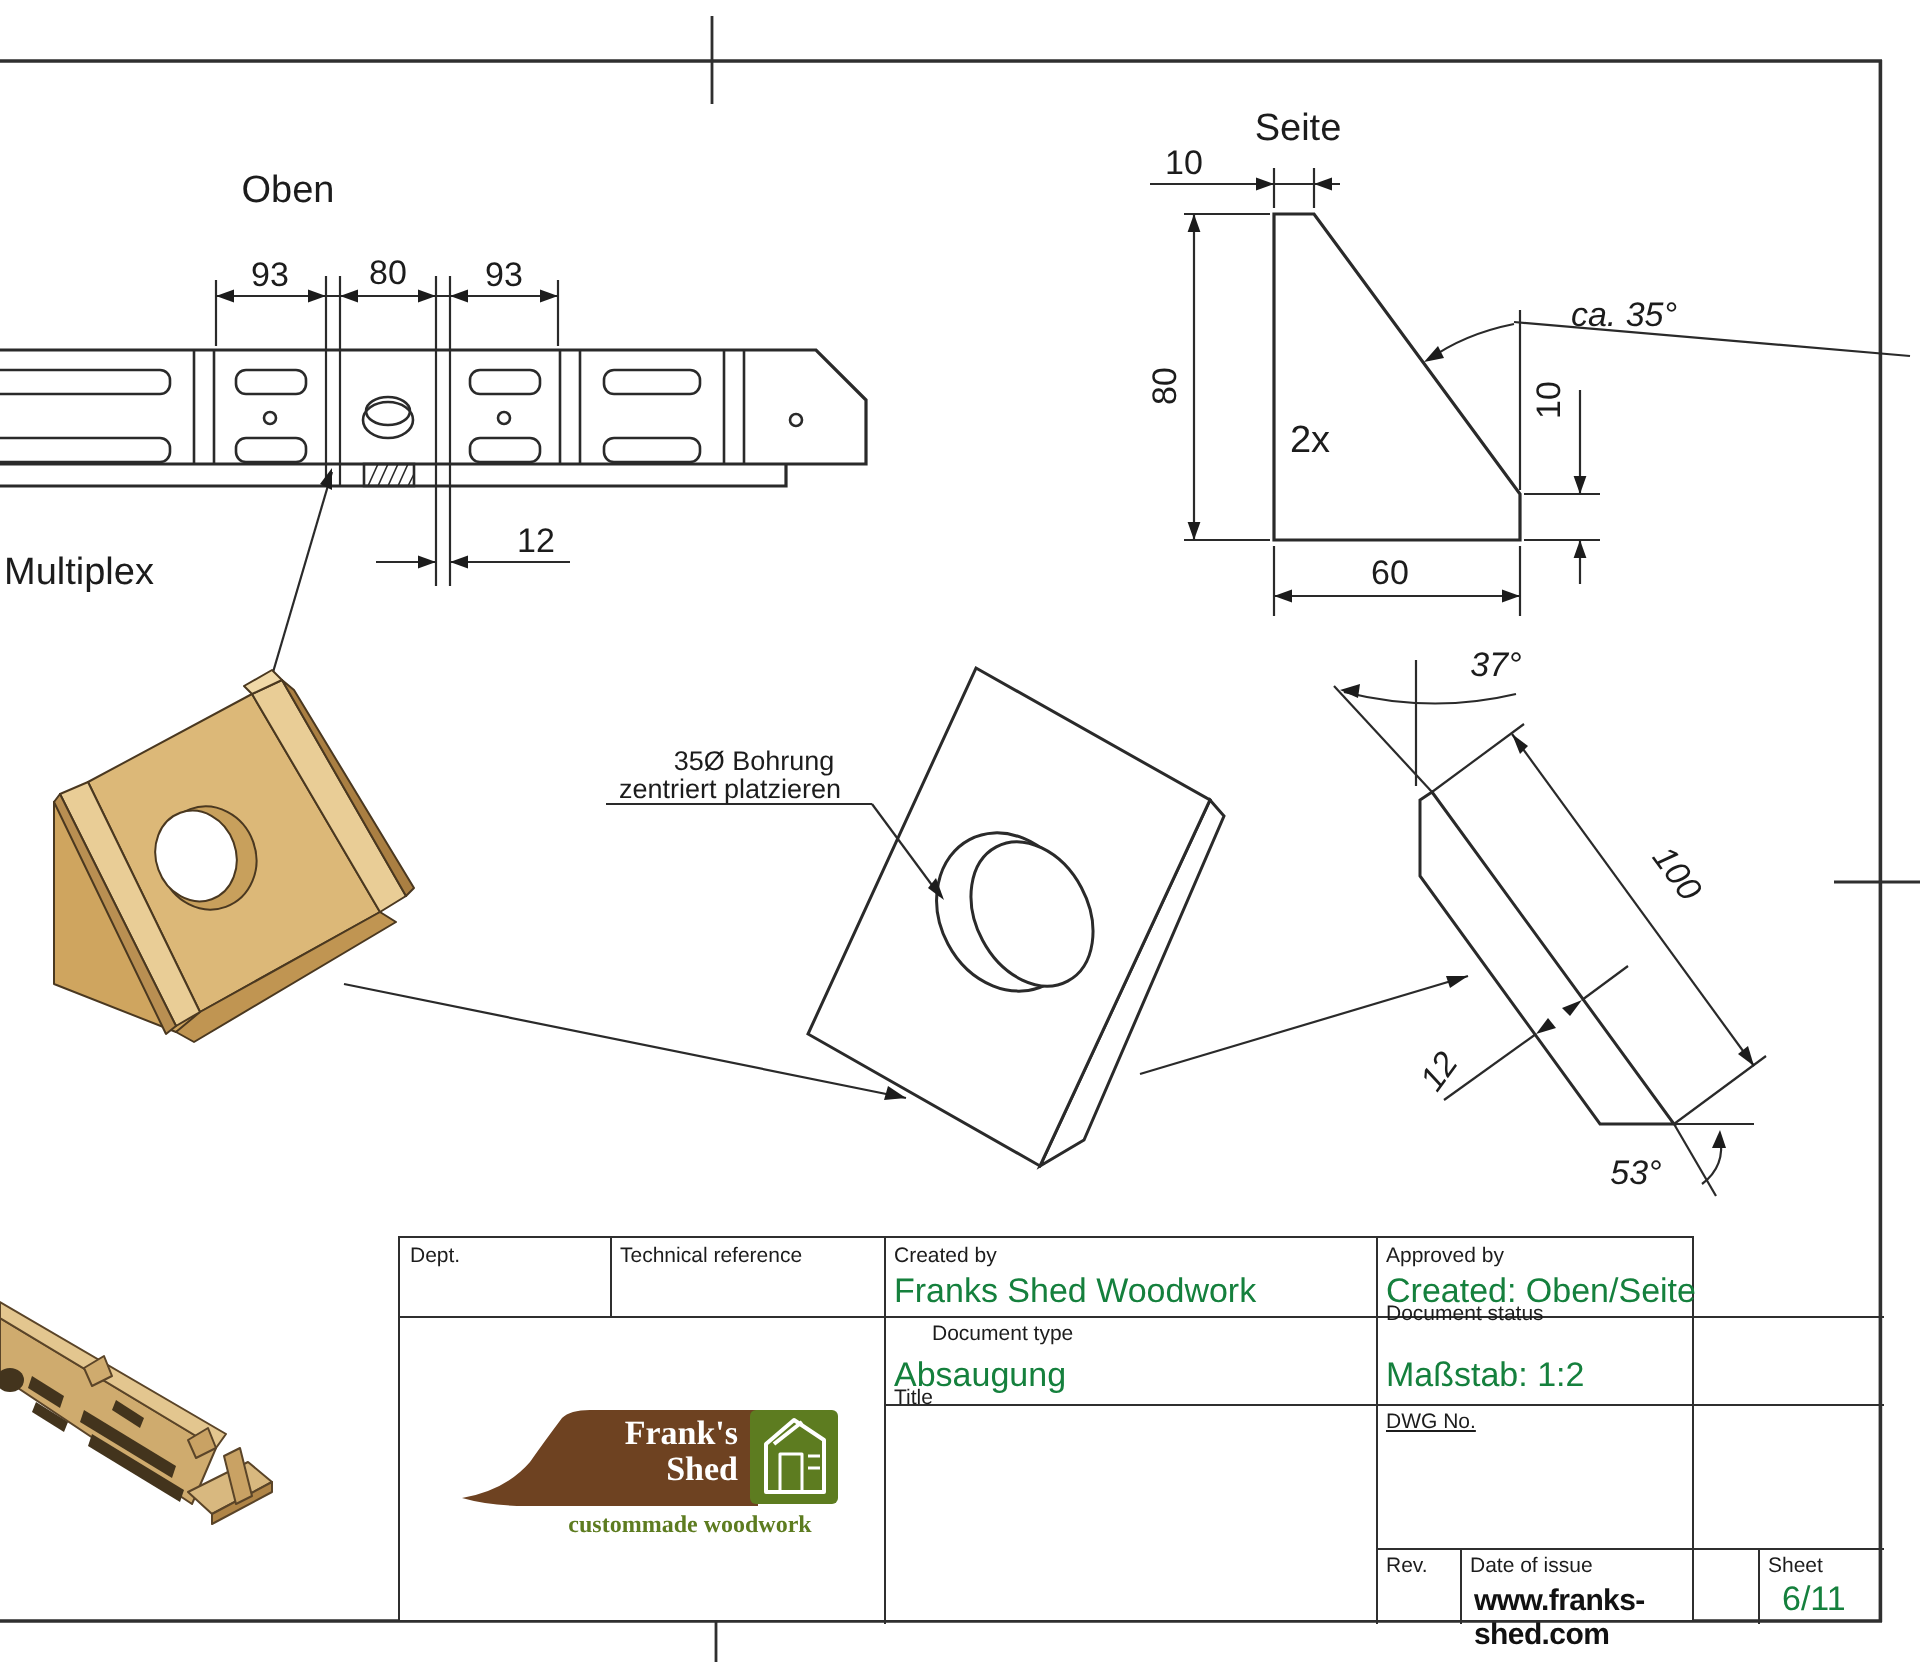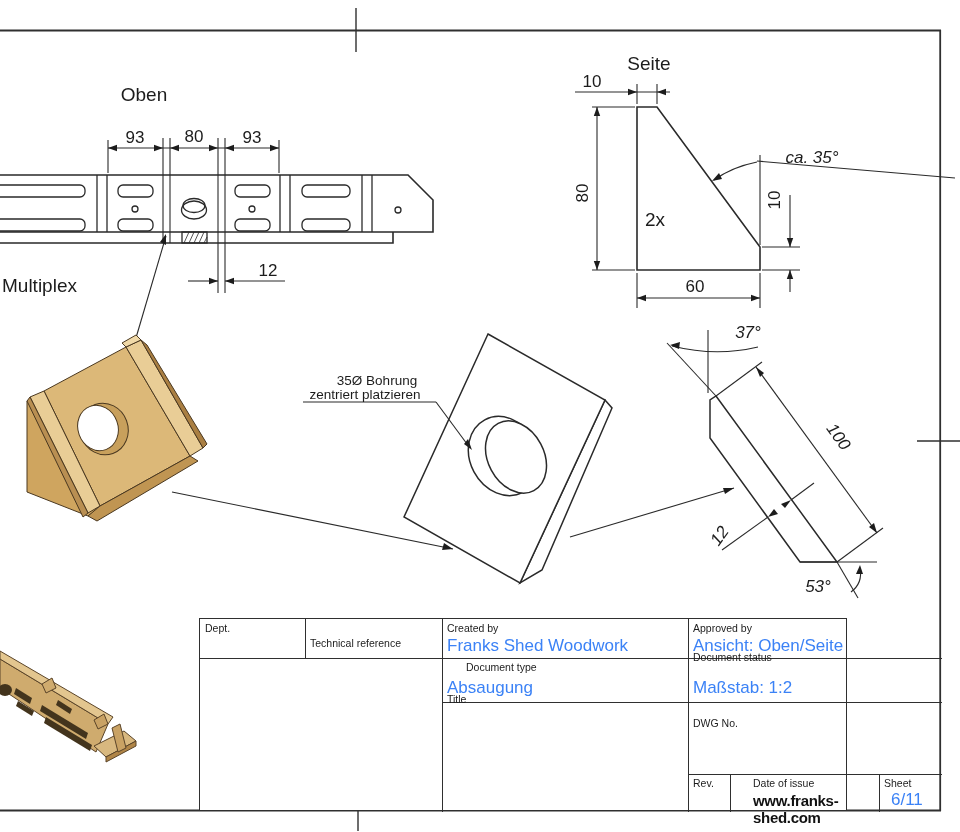--- a/index.html
+++ b/index.html
@@ -8,23 +8,23 @@
   svg text{fill:#1c1c1c;font-family:"Liberation Sans",sans-serif;}
   .dim{font-size:17px;}
   .dimi{font-size:17px;font-style:italic;}
   .viewlabel{font-size:19px;}
   .note{font-size:13.5px;}
   
   #titleblock{position:absolute;left:199px;top:618px;width:648px;height:193px;
               border:1.6px solid #2f2f2f;box-sizing:border-box;background:#fff;}
   .cell{position:absolute;box-sizing:border-box;border-color:#2f2f2f;border-style:solid;border-width:0;}
   .tb-label{position:absolute;font-size:10.5px;color:#1c1c1c;white-space:nowrap;}
-  .tb-value{position:absolute;font-size:17px;color:#3b82f6;white-space:nowrap;}
+  .tb-value{position:absolute;font-size:17px;color:#15803d;white-space:nowrap;}
   .tb-title{position:absolute;font-size:25px;line-height:33px;color:#111;white-space:nowrap;}
-  .tb-url{position:absolute;font-size:15px;font-weight:bold;letter-spacing:-0.3px;margin-left:16px;}
+  .tb-url{position:absolute;font-size:15px;font-weight:bold;letter-spacing:-0.3px;}
   .logo-text{position:absolute;font-family:"Liberation Serif",serif;font-weight:bold;color:#fff;}
   .logo-tag{position:absolute;font-family:"Liberation Serif",serif;font-weight:bold;}
 </style>
 </head>
 <body>
 
 <svg width="960" height="832" viewBox="0 0 960 832" style="position:absolute;left:0;top:0;">
 
   <g stroke="#2f2f2f" stroke-width="1.8" fill="none">
     <line x1="0" y1="30.5" x2="941" y2="30.5"></line>
@@ -236,31 +236,47 @@
   <div class="cell" style="left:0;top:39px;width:742px;height:0;border-top-width:1.5px;"></div>
   <div class="cell" style="left:242px;top:83px;width:500px;height:0;border-top-width:1.5px;"></div>
   <div class="cell" style="left:488px;top:155px;width:254px;height:0;border-top-width:1.5px;"></div>
   <div class="cell" style="left:105px;top:0;width:0;height:39px;border-left-width:1.5px;"></div>
   <div class="cell" style="left:242px;top:0;width:0;height:193px;border-left-width:1.5px;"></div>
   <div class="cell" style="left:488px;top:0;width:0;height:193px;border-left-width:1.5px;"></div>
   <div class="cell" style="left:530px;top:155px;width:0;height:38px;border-left-width:1.5px;"></div>
   <div class="cell" style="left:679px;top:155px;width:0;height:38px;border-left-width:1.5px;"></div>
 
   <span class="tb-label" style="left:5px;top:3px;">Dept.</span>
-  <span class="tb-label" style="left:110px;top:18px;">Technical reference</span>
+  <span class="tb-label" style="left:110px;top:3px;">Technical reference</span>
   <span class="tb-label" style="left:247px;top:3px;">Created by</span>
   <span class="tb-label" style="left:493px;top:3px;">Approved by</span>
   <span class="tb-label" style="left:247px;top:42px;padding-left:19px;">Document type</span>
   <span class="tb-label" style="left:493px;top:32px;">Document status</span>
   <span class="tb-label" style="left:247px;top:74px;">Title</span>
-  <span class="tb-label" style="left:493px;top:98px;">DWG No.</span>
+  <span class="tb-label" style="left:493px;top:86px;text-decoration:underline;">DWG No.</span>
   <span class="tb-label" style="left:493px;top:158px;">Rev.</span>
-  <span class="tb-label" style="left:535px;top:158px;margin-left:18px;">Date of issue</span>
+  <span class="tb-label" style="left:535px;top:158px;">Date of issue</span>
   <span class="tb-label" style="left:684px;top:158px;">Sheet</span>
 
   <span class="tb-value" style="left:247px;top:17px;">Franks Shed Woodwork</span>
-  <span class="tb-value" style="left:493px;top:17px;">Ansicht: Oben/Seite</span>
+  <span class="tb-value" style="left:493px;top:17px;">Created: Oben/Seite</span>
   <span class="tb-value" style="left:247px;top:59px;">Absaugung</span>
   <span class="tb-value" style="left:493px;top:59px;">Maßstab: 1:2</span>
   <span class="tb-url" style="left:537px;top:173px;">www.franks-shed.com</span>
   <span class="tb-value" style="left:691px;top:171px;">6/11</span>
 
+  <div style="position:absolute;left:25px;top:82px;width:200px;height:70px;">
+    <svg width="200" height="70" viewBox="0 0 200 70" style="position:absolute;left:0;top:0;">
+      <path d="M6,48 Q28,44 40,30 Q47,20 56,8 Q60,4 70,4 L154,4 L154,52 L38,52 Q20,52 6,48 Z" fill="#6e4221"></path>
+      <rect x="150" y="4" width="44" height="47" rx="3" fill="#5d7c20"></rect>
+      <g stroke="#ffffff" stroke-width="2" fill="none" stroke-linejoin="round">
+        <path d="M158,45 L158,21 L172,9 L187,19 L187,45 Z"></path>
+        <path d="M162,21 L176,10"></path>
+        <rect x="165" y="26" width="11" height="19" stroke-width="1.5"></rect>
+        <line x1="179" y1="27" x2="185" y2="27" stroke-width="1.5"></line>
+        <line x1="179" y1="33" x2="185" y2="33" stroke-width="1.5"></line>
+      </g>
+    </svg>
+    <div class="logo-text" style="left:68px;top:6px;width:76px;text-align:right;font-size:17px;">Frank's</div>
+    <div class="logo-text" style="left:68px;top:24px;width:76px;text-align:right;font-size:17px;">Shed</div>
+    <div class="logo-tag" style="left:45px;top:54px;width:150px;text-align:center;font-size:12px;color:#5d7c20;">custommade woodwork</div>
+  </div>
 </div>
 
 </body></html>

